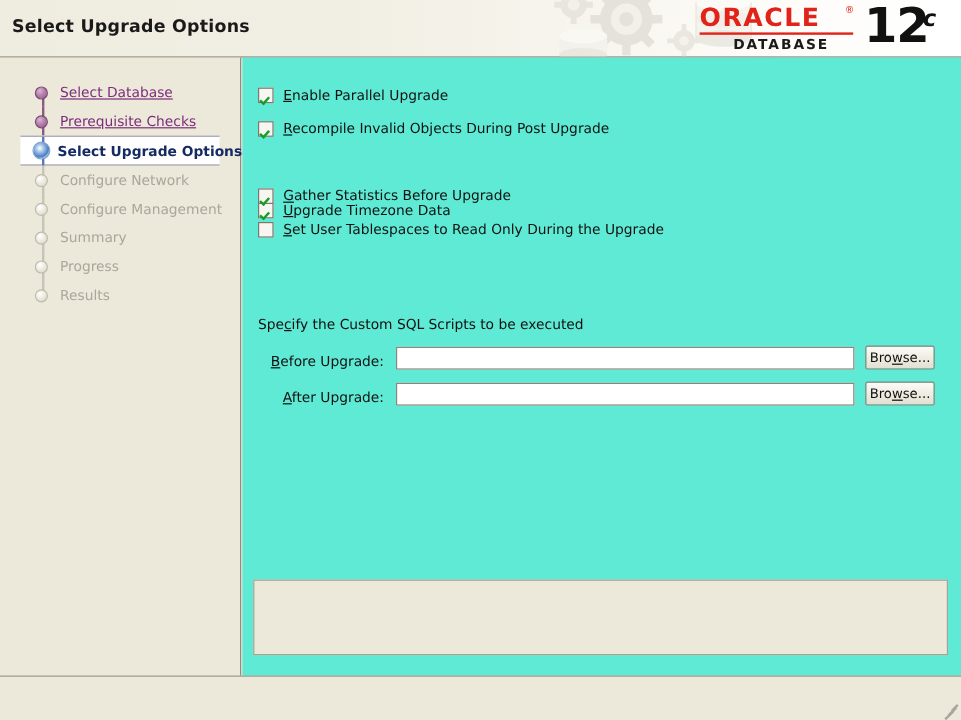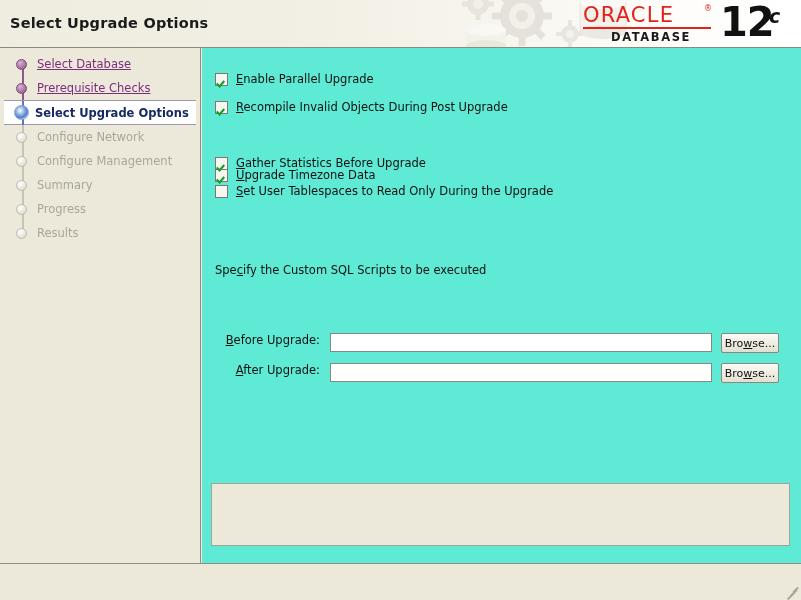--- a/index.html
+++ b/index.html
@@ -35,21 +35,21 @@
   #art-wrap { position: absolute; left: 430px; top: -14px; width: 260px; height: 62px; opacity: .65; }
 
   
   #logo {
     position: absolute; right: 8px; top: 2px;
     width: 210px; height: 44px;
   }
   #logo-oracle {
     position: absolute; left: 0; top: 1px;
     font-family: "DejaVu Sans", sans-serif;
-    font-size: 21px; font-weight: normal;
+    font-size: 21px; font-weight: bold;
     color: #e2231a;
     letter-spacing: 1.2px;
   }
   #logo-reg {
     position: absolute; left: 121px; top: 2px;
     font-size: 8px; color: #e2231a;
   }
   #logo-rule {
     position: absolute; left: 0; top: 25px;
     width: 128px; height: 2px; background: #e2231a;
@@ -72,21 +72,21 @@
   }
 
   
   #sidebar {
     position: absolute; left: 0; top: 48px;
     width: 201px; height: 515px;
     background: #ece9da;
     border-right: 1px solid #8f8d80;
     box-sizing: border-box;
   }
-  #steps { position: relative; margin: 4px; padding: 0; list-style: none; }
+  #steps { position: relative; margin: 17px; padding: 0; list-style: none; }
   .step {
     position: relative;
     height: 24px;
     display: flex; align-items: center;
     padding-left: 12px;
     box-sizing: border-box;
   }
   .step .connector {
     position: absolute; left: 18px; top: 0;
     width: 2px; height: 24px;
@@ -185,21 +185,21 @@
     font-size: 11.5px; color: #111;
     white-space: nowrap;
   }
   .mn { text-decoration: underline; }
 
   #scripts-caption {
     position: absolute; left: 13px; top: 215px;
     font-size: 11.5px; color: #111;
   }
 
-  .field-row { position: absolute; left: 13px; display: flex; align-items: flex-start; margin-top: 45px; }
+  .field-row { position: absolute; left: 13px; display: flex; align-items: flex-end; }
   .field-label {
     width: 115px; text-align: right;
     font-size: 11.5px; color: #111;
     padding-right: 10px;
     box-sizing: border-box;
   }
   .field-input {
     width: 382px; height: 19px;
     background: #ffffff;
     border: 1px solid #8a887c;

